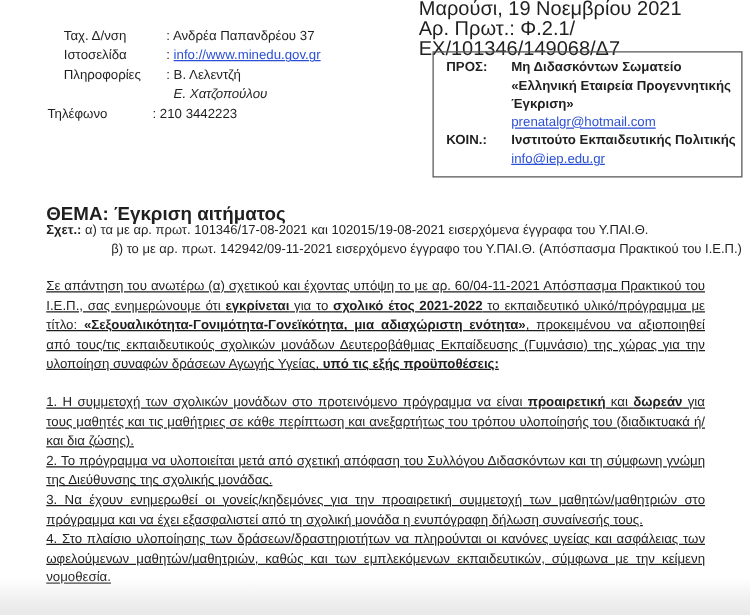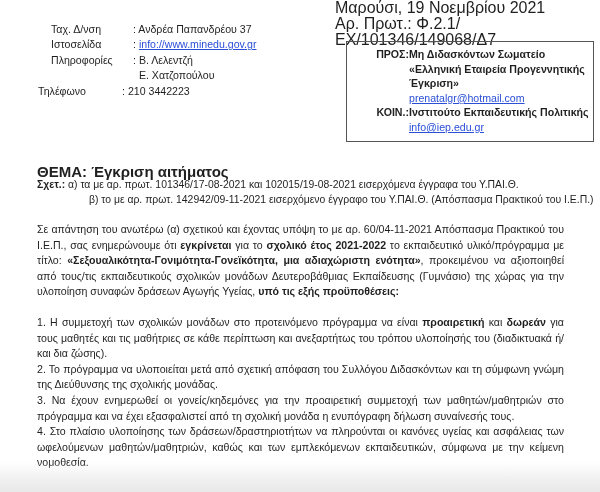--- a/index.html
+++ b/index.html
@@ -22,35 +22,35 @@
   .sender .val { white-space: nowrap; }
   .sender .row.tel .lbl { margin-left: -2px; width: 84px; }
 
   
   .dateblock { position: absolute; left: 335px; top: 0; line-height: 16px; font-weight: normal; font-size: 16px; }
 
   
   .recip {
     position: absolute; left: 346px; top: 41px; width: 248px; height: 101px;
     border: 1px solid #555; box-sizing: border-box;
-    padding: 5px 0 0 10px; line-height: 14.6px; text-align: right;
+    padding: 5px 0 0 10px; line-height: 14.6px;
   }
   .recip .r { display: flex; white-space: nowrap; }
   .recip .k { width: 52px; font-weight: bold; }
   .recip .v { }
   .recip .v.bold { font-weight: bold; }
 
   
   .subject { position: absolute; left: 37px; top: 163px; font-weight: bold; font-size: 15px; }
   .rel { position: absolute; left: 37px; top: 178px; line-height: 14.5px; font-size: 10.4px; }
   .rel .line2 { padding-left: 52px; }
 
   
   .body { position: absolute; left: 37px; top: 222px; width: 527px; line-height: 15.6px; font-size: 10.6px; text-align: justify; }
-  .body p { margin: 0; }
+  .body p { margin: 0; text-decoration: underline; }
   .body .para-main { margin-bottom: 15px; }
   .body .cond { margin: 0; }
 
   .bottom-fade {
     position: absolute; left: 0; right: 0; bottom: 0; height: 30px;
     background: linear-gradient(to bottom, rgba(240,240,240,0) 0%, rgba(236,236,236,0.8) 60%, rgba(232,232,232,1) 100%);
     pointer-events: none;
   }
 </style>
 </head>
@@ -66,21 +66,21 @@
     <div class="row">
       <span class="lbl">Ιστοσελίδα</span>
       <span class="val"><span>: </span><a class="link">info://www.minedu.gov.gr</a></span>
     </div>
     <div class="row">
       <span class="lbl">Πληροφορίες</span>
       <span class="val">: Β. Λελεντζή</span>
     </div>
     <div class="row indent">
       <span class="lbl"></span>
-      <span class="val" style="white-space:pre;">  Ε. Χατζοπούλου</span>
+      <span class="val" style="white-space:pre;font-style:italic;">  Ε. Χατζοπούλου</span>
     </div>
     <div class="row tel">
       <span class="lbl">Τηλέφωνο</span>
       <span class="val">: 210 3442223</span>
     </div>
   </div>
 
   <div class="dateblock">
     <div>Μαρούσι, 19 Νοεμβρίου 2021</div>
     <div>Αρ. Πρωτ.: Φ.2.1/ΕΧ/101346/149068/Δ7</div>

